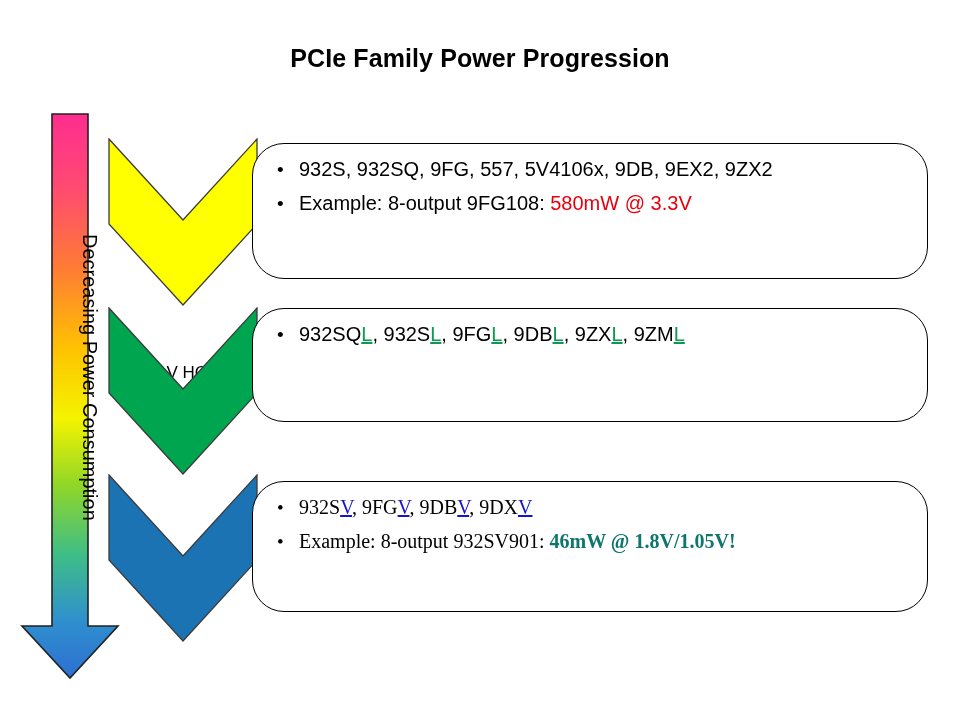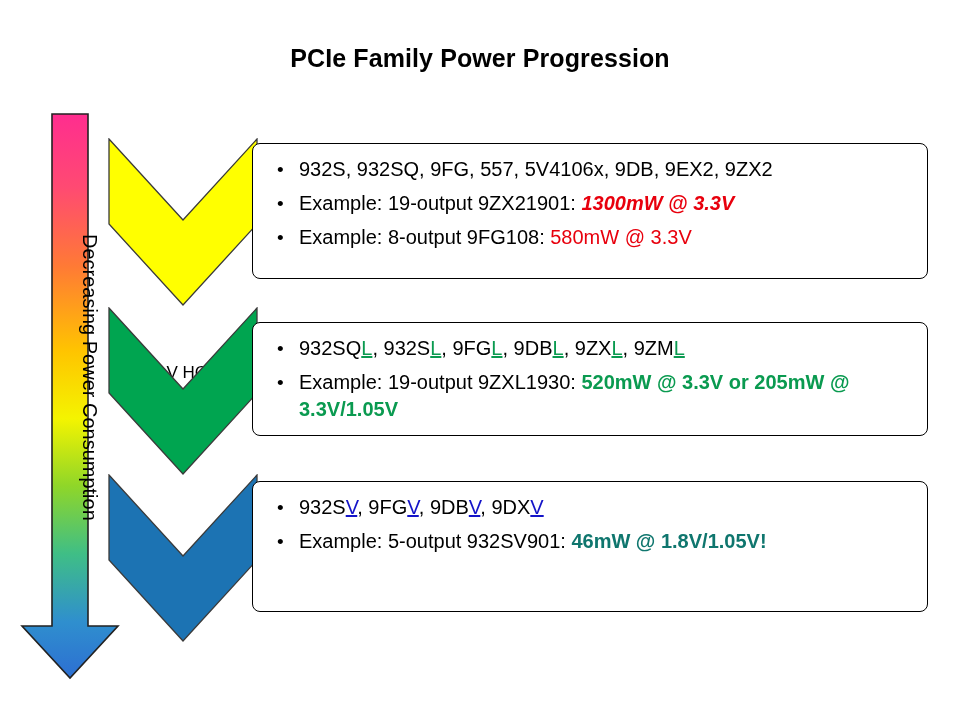--- a/index.html
+++ b/index.html
@@ -92,28 +92,28 @@
   #chevron-2 .chevron-label { top: 380px; color: #ffffff; }
 
   #chevron-3 { top: 474px; height: 168px; }
 
   
   .textbox {
     position: absolute;
     left: 252px;
     width: 676px;
     border: 1.4px solid #000000;
-    border-radius: 8px;
+    border-radius: 32px;
     background: #ffffff;
     box-sizing: border-box;
     padding: 12px 18px 8px 20px;
   }
   #textbox-1 { top: 143px; height: 136px; }
-  #textbox-2 { top: 322px; height: 114px; }
-  #textbox-3 { top: 481px; height: 131px; }
+  #textbox-2 { top: 308px; height: 114px; }
+  #textbox-3 { top: 481px; height: 131px; font-family: Liberation Serif, serif; }
 
   ul.bullets {
     list-style: none;
     margin: 0;
     padding: 0;
   }
   ul.bullets li {
     position: relative;
     padding-left: 26px;
     margin: 0 0 7px 0;
@@ -188,32 +188,30 @@
   <div class="chevron" id="chevron-3">
     <svg width="150" height="168" viewBox="0 0 150 168" xmlns="http://www.w3.org/2000/svg">
       <polygon points="1,1 75,82 149,1 149,86 75,167 1,86" fill="#1C73B3" stroke="#3A3A3A" stroke-width="1.3"></polygon>
     </svg>
 
   </div>
 
   <div class="textbox" id="textbox-1">
     <ul class="bullets">
         <li><span>932S, 932SQ, 9FG, 557, 5V4106x, 9DB, 9EX2, 9ZX2</span></li>
-        <li><span>Example: 19-output 9ZX21901: </span><span class="val-red-ital">1300mW @ 3.3V</span></li>
         <li><span>Example: 8-output 9FG108: </span><span class="val-red">580mW @ 3.3V</span></li>
       </ul>
   </div>
 
   <div class="textbox" id="textbox-2">
     <ul class="bullets">
         <li><span>932SQ</span><span class="sfx-green">L</span><span>, 932S</span><span class="sfx-green">L</span><span>, 9FG</span><span class="sfx-green">L</span><span>, 9DB</span><span class="sfx-green">L</span><span>, 9ZX</span><span class="sfx-green">L</span><span>, 9ZM</span><span class="sfx-green">L</span></li>
-        <li><span>Example: 19-output 9ZXL1930: </span><span class="val-green">520mW @ 3.3V or 205mW @ 3.3V/1.05V</span></li>
       </ul>
   </div>
 
   <div class="textbox" id="textbox-3">
     <ul class="bullets">
         <li><span>932S</span><span class="sfx-blue">V</span><span>, 9FG</span><span class="sfx-blue">V</span><span>, 9DB</span><span class="sfx-blue">V</span><span>, 9DX</span><span class="sfx-blue">V</span></li>
-        <li><span>Example: 5-output 932SV901: </span><span class="val-blue">46mW @ 1.8V/1.05V!</span></li>
+        <li><span>Example: 8-output 932SV901: </span><span class="val-blue">46mW @ 1.8V/1.05V!</span></li>
       </ul>
   </div>
 
 </div>
 
 </body></html>

